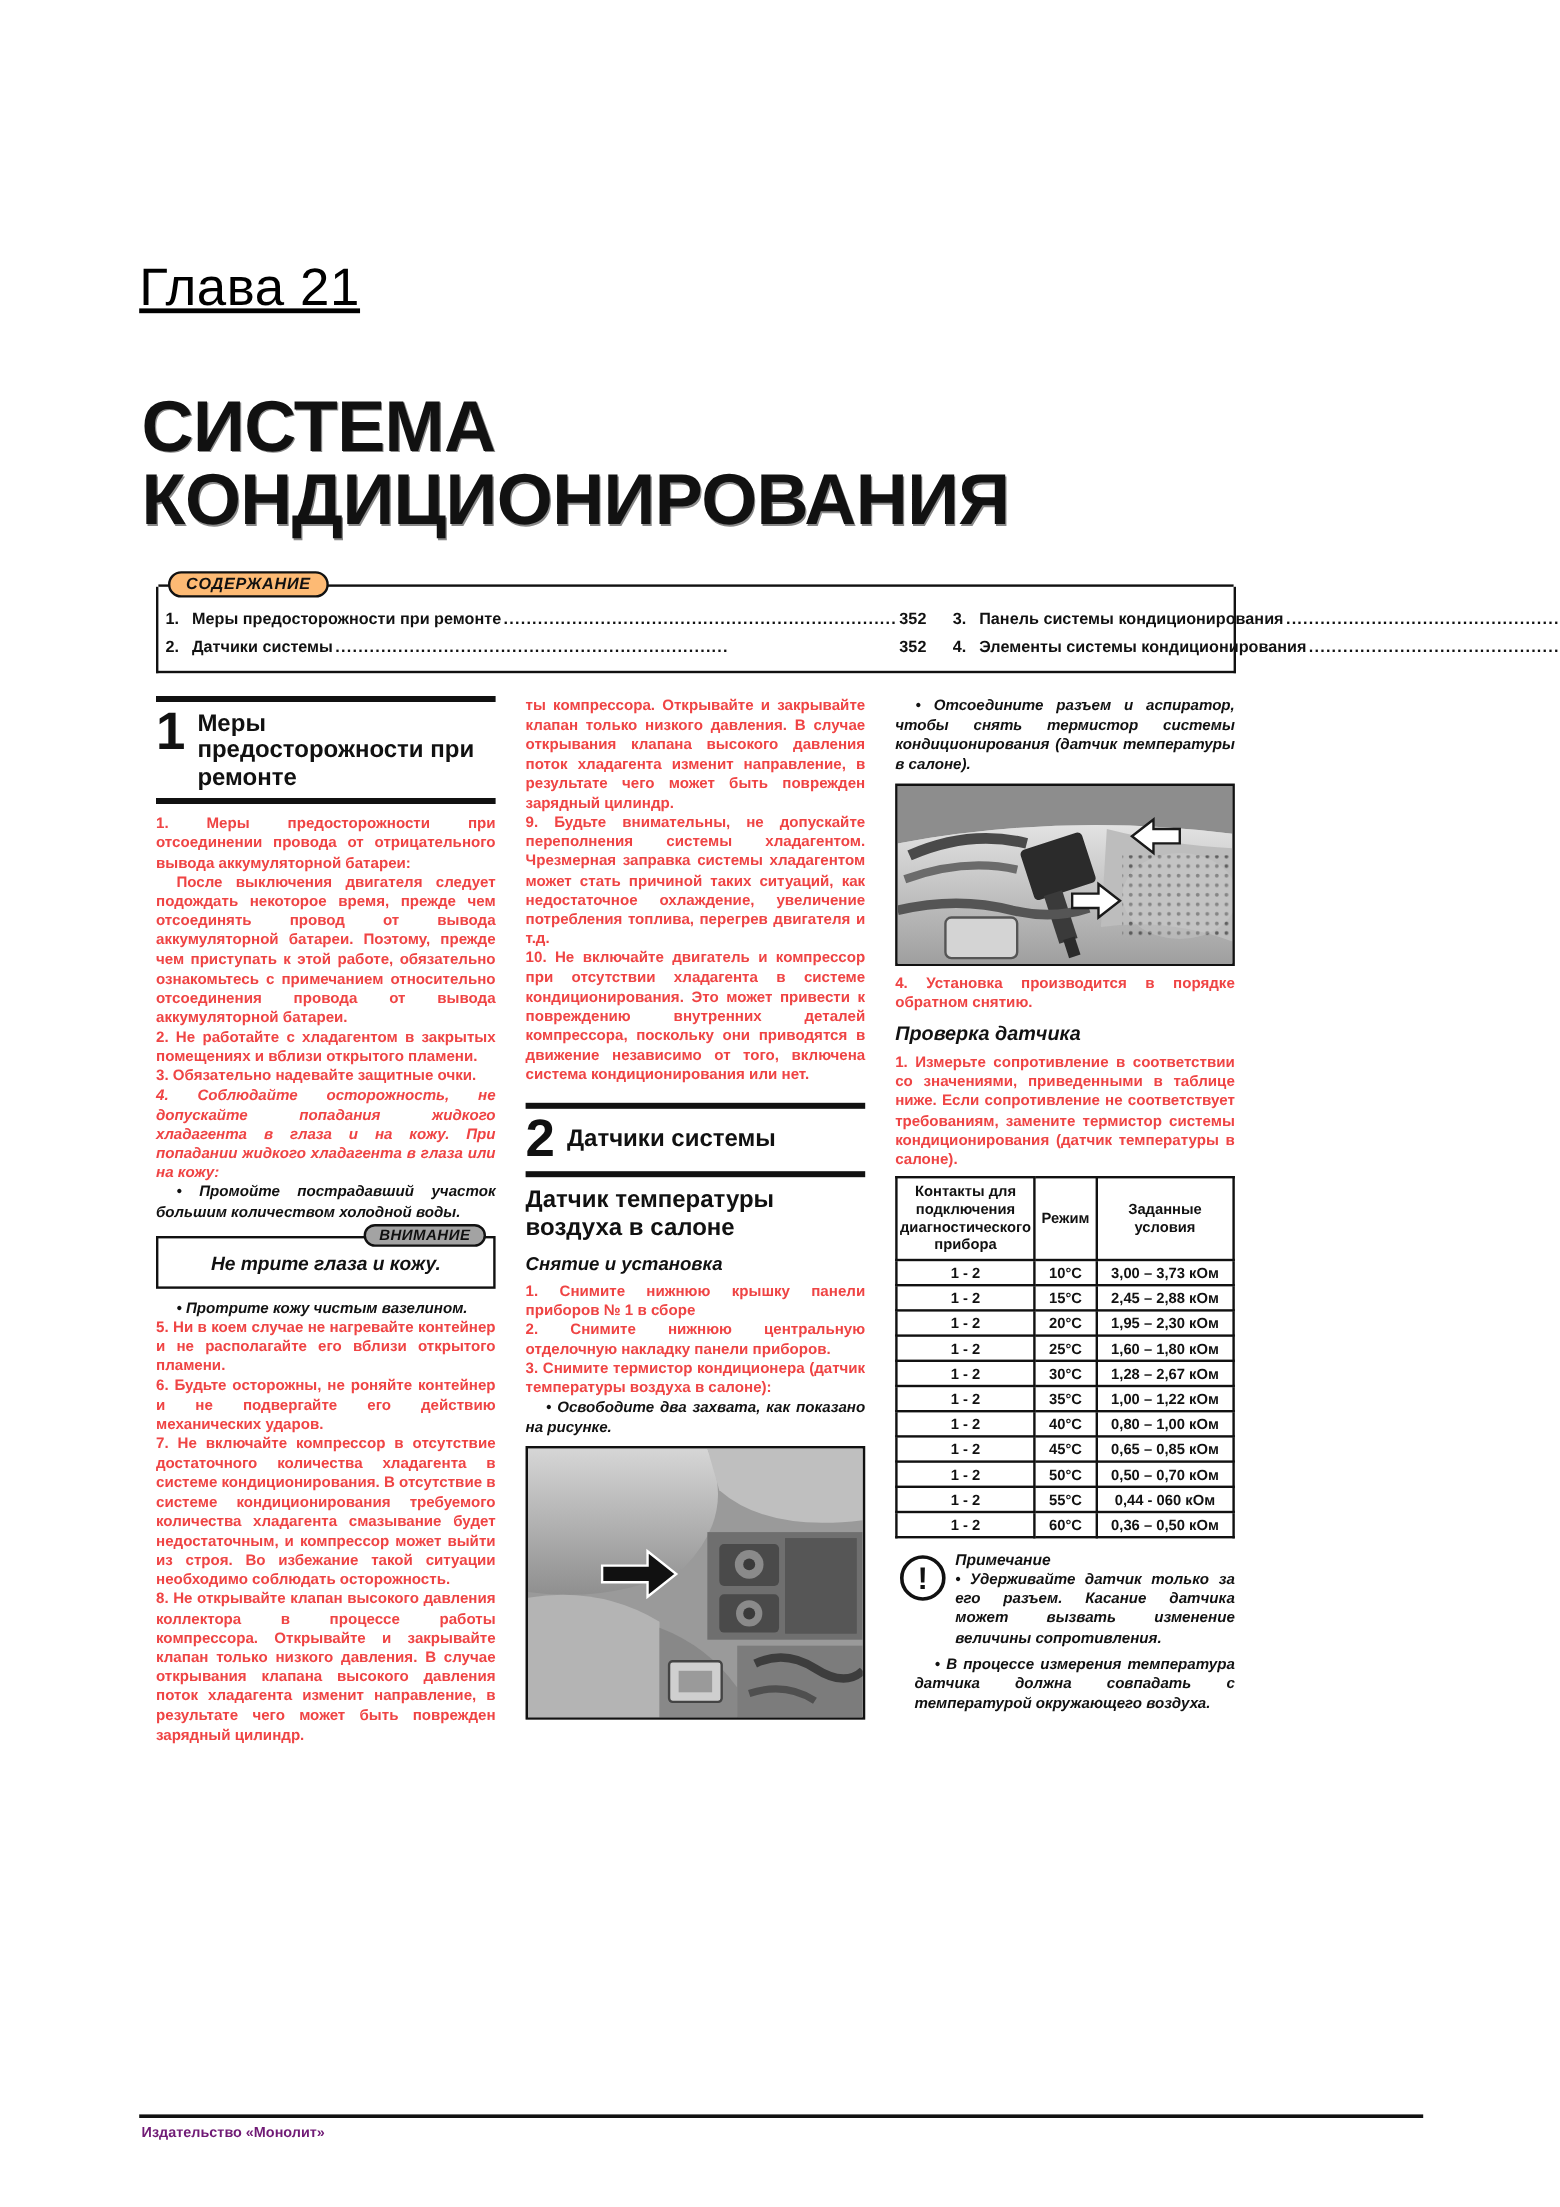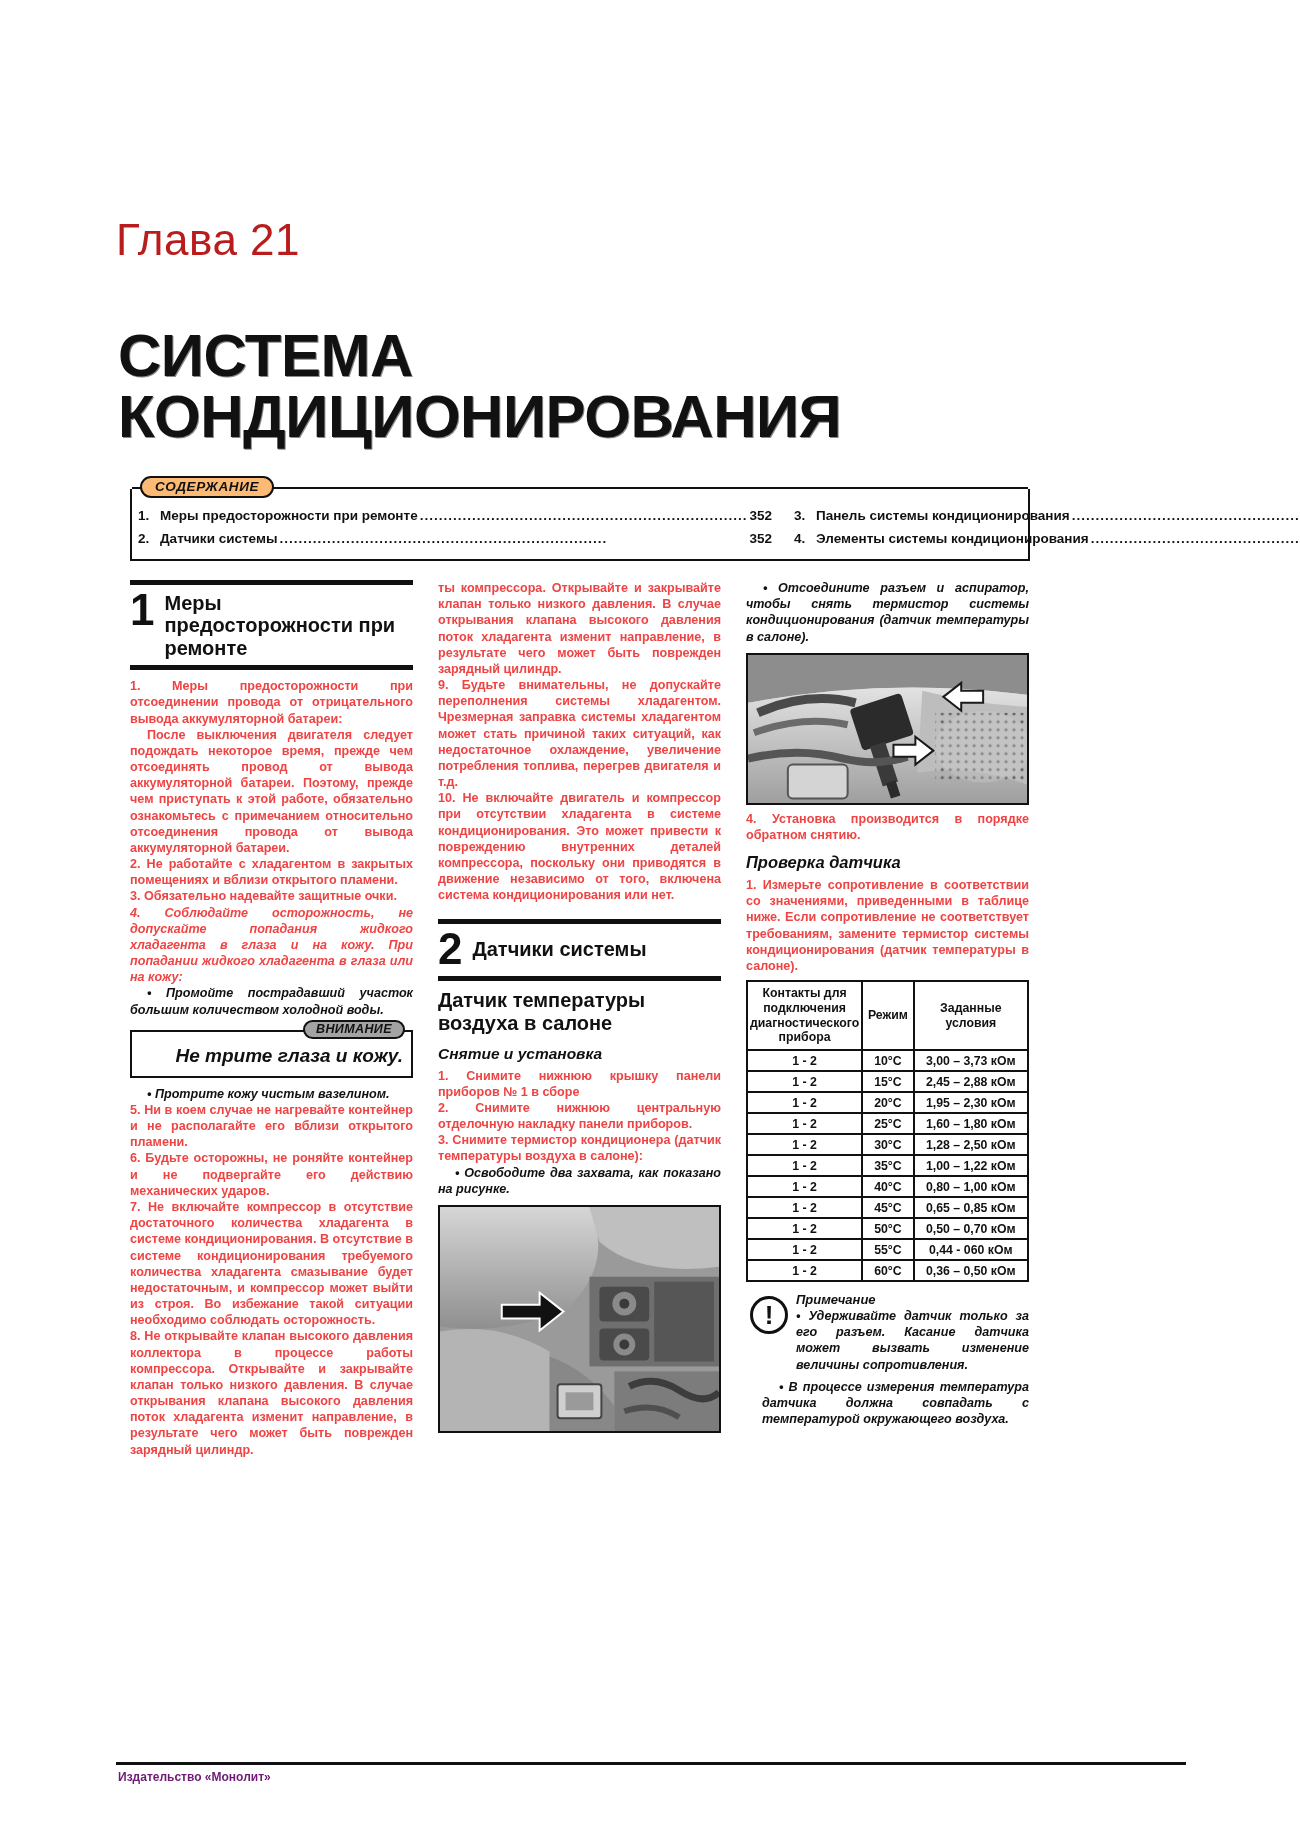--- a/index.html
+++ b/index.html
@@ -20,22 +20,23 @@
     padding: 0;
   }
 
   
   .chapter-label {
     position: absolute;
     left: 116px; top: 215px;
     font-size: 44px;
     font-weight: 400;
     letter-spacing: 0.5px;
-    color: #b91c1c;
+    color: #000000;
     white-space: nowrap;
+    text-decoration: underline;
   }
   .chapter-title {
     position: absolute;
     left: 118px; top: 325px;
     width: 920px;
     font-size: 60px;
     font-weight: 700;
     line-height: 1.02;
     letter-spacing: -0.5px;
     color: #111;
@@ -188,24 +189,24 @@
     background: #a3a3a3;
     border: 2.5px solid #111;
     border-radius: 12px;
     padding: 0px 11px 1px 11px;
     font-size: 12.5px;
     font-weight: 700;
     font-style: italic;
     letter-spacing: 0.4px;
   }
   .note-text {
-    font-size: 19px;
+    font-size: 16px;
     font-weight: 700;
     font-style: italic;
-    text-align: right;
+    text-align: center;
   }
 
   
   .remark {
     margin-top: 10px;
     position: relative;
   }
   .remark-icon {
     position: absolute;
     left: 4px; top: 4px;
@@ -492,21 +493,21 @@
               <td>1,95 – 2,30 кОм</td>
             </tr>
             <tr>
               <td>1 - 2</td>
               <td>25°C</td>
               <td>1,60 – 1,80 кОм</td>
             </tr>
             <tr>
               <td>1 - 2</td>
               <td>30°C</td>
-              <td>1,28 – 2,50 кОм</td>
+              <td>1,28 – 2,67 кОм</td>
             </tr>
             <tr>
               <td>1 - 2</td>
               <td>35°C</td>
               <td>1,00 – 1,22 кОм</td>
             </tr>
             <tr>
               <td>1 - 2</td>
               <td>40°C</td>
               <td>0,80 – 1,00 кОм</td>

